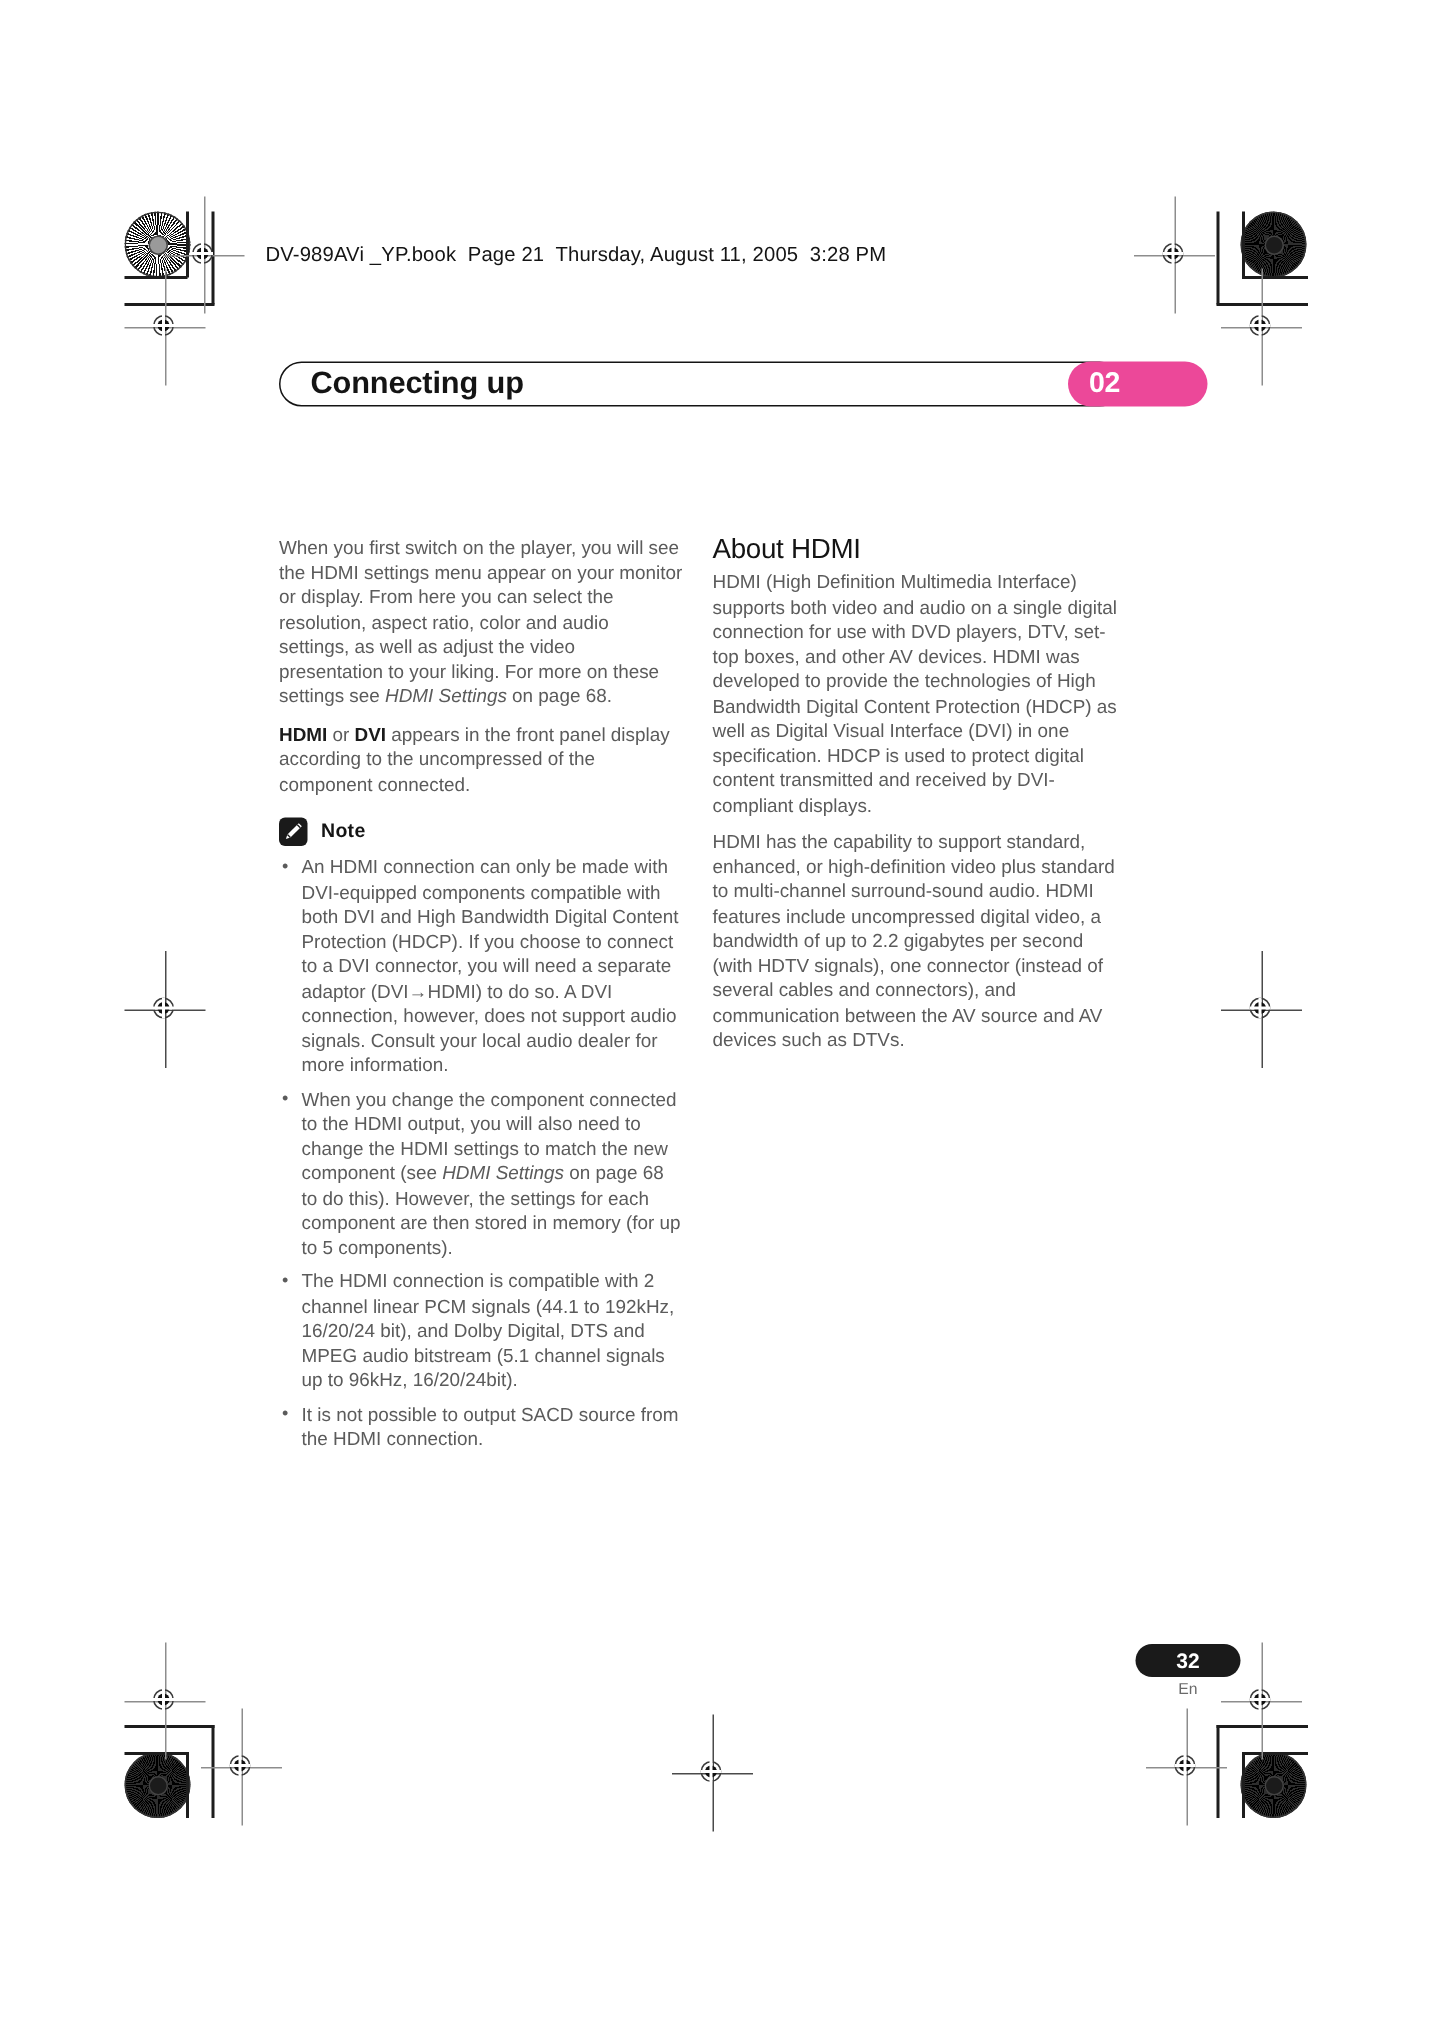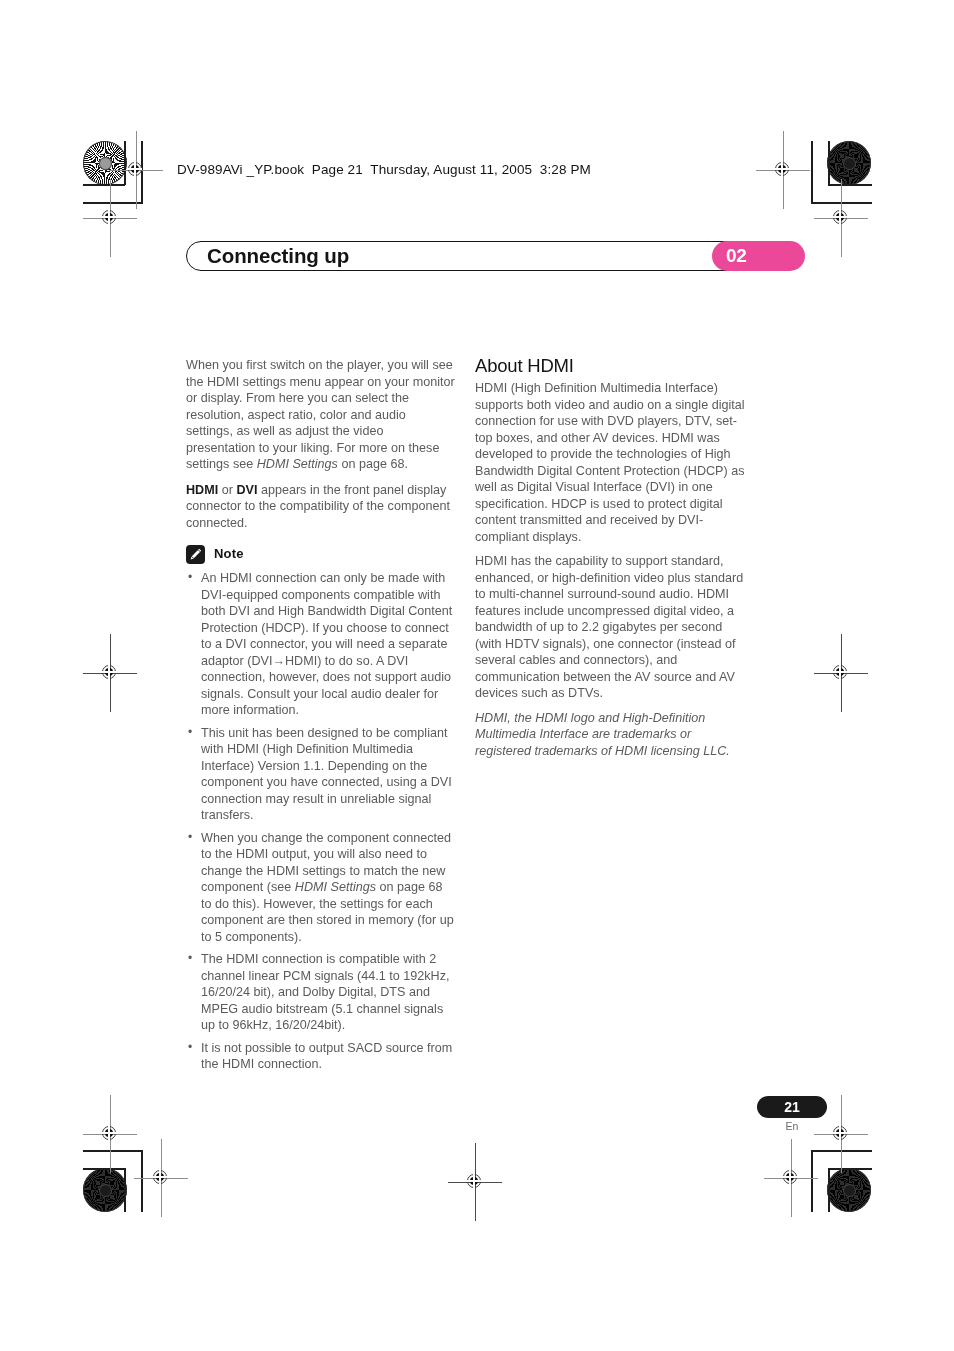--- a/index.html
+++ b/index.html
@@ -344,45 +344,43 @@
   <span class="title-text">Connecting up</span>
 </div>
 <div class="chapter-badge">
   <span class="num">02</span>
 </div>
 
 <div class="column col-left">
 
   <p class="tight"><span>When you first switch on the player, you will see the HDMI settings menu appear on your monitor or display. From here you can select the resolution, aspect ratio, color and audio settings, as well as adjust the video presentation to your liking. For more on these settings see </span><span class="ital">HDMI Settings</span><span> on page 68.</span></p>
 
-  <p><span class="strong">HDMI</span><span> or </span><span class="strong">DVI</span><span> appears in the front panel display connector to the compatibility of the component connected.</span></p>
+  <p><span class="strong">HDMI</span><span> or </span><span class="strong">DVI</span><span> appears in the front panel display according to the uncompressed of the component connected.</span></p>
 
   <div class="note-head">
     <span class="note-icon">
       <svg width="15" height="15" viewBox="0 0 15 15">
         <path d="M11.2 1.8 L13.2 3.8 L5.6 11.4 L2.6 12.4 L3.6 9.4 Z" fill="#ffffff"></path>
         <path d="M3.6 9.4 L5.6 11.4" stroke="#1a1a1a" stroke-width="0.9" fill="none"></path>
         <path d="M10.2 2.8 L12.2 4.8" stroke="#1a1a1a" stroke-width="0.9" fill="none"></path>
       </svg>
     </span>
     <span class="note-label">Note</span>
   </div>
 
   <ul class="bullets">
     <li>An HDMI connection can only be made with DVI-equipped components compatible with both DVI and High Bandwidth Digital Content Protection (HDCP). If you choose to connect to a DVI connector, you will need a separate adaptor (DVI→HDMI) to do so. A DVI connection, however, does not support audio signals. Consult your local audio dealer for more information.</li>
-    <li>This unit has been designed to be compliant with HDMI (High Definition Multimedia Interface) Version 1.1. Depending on the component you have connected, using a DVI connection may result in unreliable signal transfers.</li>
     <li><span>When you change the component connected to the HDMI output, you will also need to change the HDMI settings to match the new component (see </span><span class="ital">HDMI Settings</span><span> on page 68 to do this). However, the settings for each component are then stored in memory (for up to 5 components).</span></li>
     <li>The HDMI connection is compatible with 2 channel linear PCM signals (44.1 to 192kHz, 16/20/24 bit), and Dolby Digital, DTS and MPEG audio bitstream (5.1 channel signals up to 96kHz, 16/20/24bit).</li>
     <li>It is not possible to output SACD source from the HDMI connection.</li>
   </ul>
 </div>
 
 <div class="column col-right">
   <h2 class="section-head">About HDMI</h2>
   <p>HDMI (High Definition Multimedia Interface) supports both video and audio on a single digital connection for use with DVD players, DTV, set-top boxes, and other AV devices. HDMI was developed to provide the technologies of High Bandwidth Digital Content Protection (HDCP) as well as Digital Visual Interface (DVI) in one specification. HDCP is used to protect digital content transmitted and received by DVI-compliant displays.</p>
   <p>HDMI has the capability to support standard, enhanced, or high-definition video plus standard to multi-channel surround-sound audio. HDMI features include uncompressed digital video, a bandwidth of up to 2.2 gigabytes per second (with HDTV signals), one connector (instead of several cables and connectors), and communication between the AV source and AV devices such as DTVs.</p>
-  <p class="ital-block">HDMI, the HDMI logo and High-Definition Multimedia Interface are trademarks or registered trademarks of HDMI licensing LLC.</p>
 </div>
 
 <div class="page-badge">
-  <span class="pnum">21</span>
+  <span class="pnum">32</span>
 </div>
 <div class="page-lang">En</div>
 
 </body></html>

